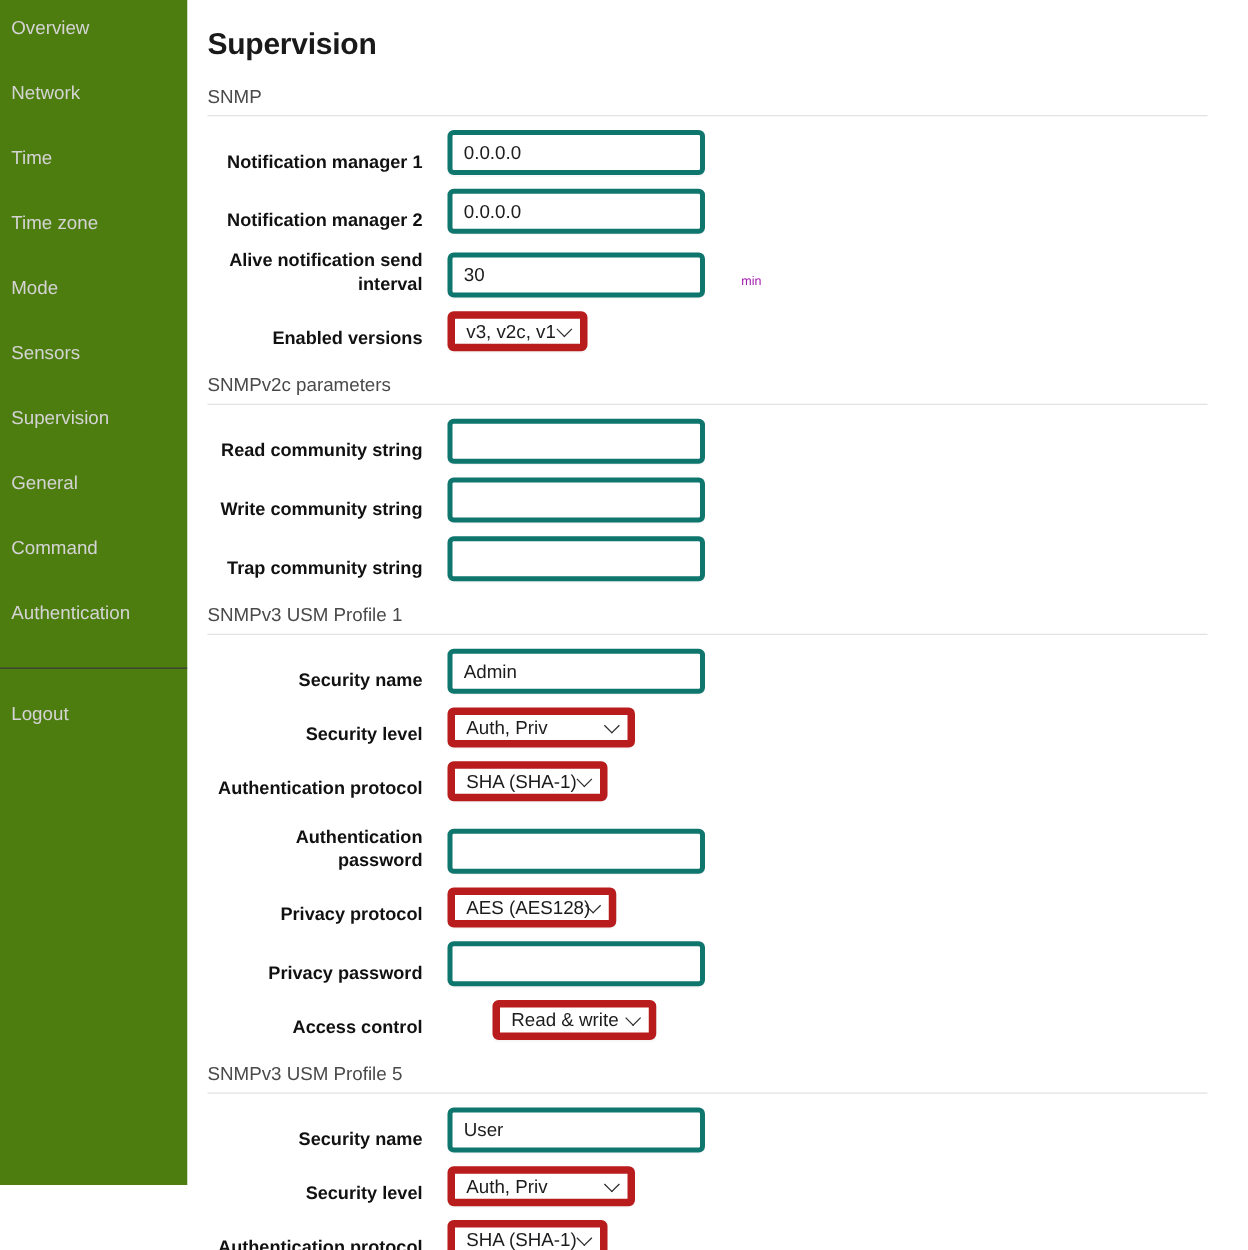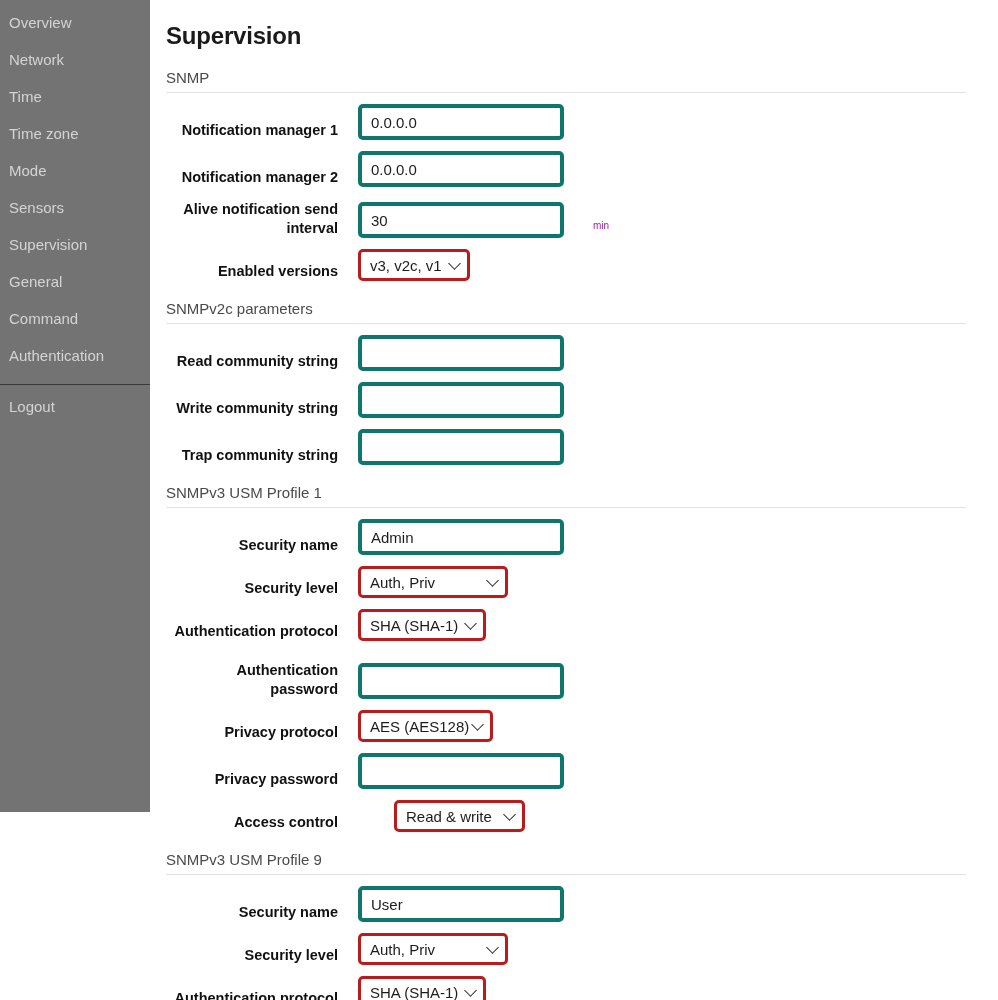--- a/index.html
+++ b/index.html
@@ -9,25 +9,26 @@
     overflow: hidden;
     background: #ffffff;
     font-family: "Liberation Sans", sans-serif;
   }
   #app { display: flex; width: 998px; height: 1000px; }
 
   
   #sidebar {
     width: 150px;
     min-width: 150px;
-    height: 812px;
-    background: #737373;
+    height: 948px;
+    background: #4d7c0f;
     display: flex;
     flex-direction: column;
     padding-top: 4px;
+    gap: 15px;
   }
   .nav-item {
     color: #d4d4d4;
     font-size: 15px;
     line-height: 18px;
     padding: 10px 0 9px 9px;
     cursor: pointer;
     white-space: nowrap;
   }
   #nav-divider {
@@ -113,21 +114,21 @@
     margin-left: 29px;
     padding-top: 10px;
   }
   .tall-label { padding-top: 2px; }
 
   .sel {
     position: relative;
     display: inline-flex;
     align-items: center;
     height: 32px;
-    border: 3px solid #b91c1c;
+    border: 6px solid #b91c1c;
     border-radius: 5px;
     background: #fff;
     padding: 0 26px 0 9px;
     font-size: 15px;
     color: #1c1c1c;
     cursor: pointer;
     box-shadow: 0 1px 1px rgba(0,0,0,0.035);
     white-space: nowrap;
   }
   .sel .chev {
@@ -317,21 +318,21 @@
         <div class="ctrl-wrap">
           <div class="sel sel-w-access">
             <span>Read &amp; write</span>
             <span class="chev"></span>
           </div>
         </div>
       </div>
     </section>
 
     <section class="section">
-      <div class="section-head">SNMPv3 USM Profile 9</div>
+      <div class="section-head">SNMPv3 USM Profile 5</div>
       <div class="section-rule"></div>
 
       <div class="form-row">
         <div class="field-label">Security name</div>
         <div class="ctrl-wrap">
           <input class="text-input" type="text" value="User" style="">
         </div>
       </div>
 
       <div class="form-row">

